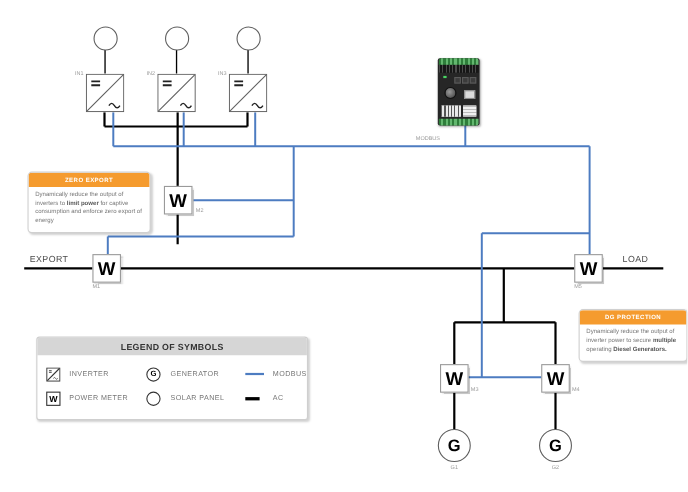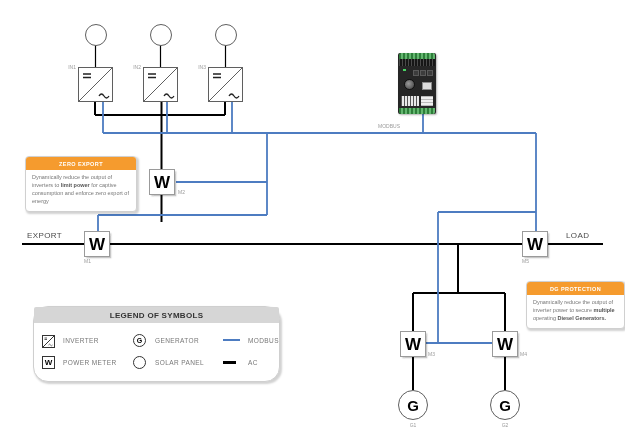--- a/index.html
+++ b/index.html
@@ -23,21 +23,21 @@
   .busl{font-size:8px;color:#4a4a4a;letter-spacing:.4px;line-height:1;}
 
   
   .callout{background:#fff;border:1px solid #d0d0d0;border-radius:4px;box-shadow:1.5px 1.5px 2px rgba(0,0,0,.18);overflow:hidden;}
   .callout .hd{background:#f59b2e;color:#fff;font-weight:bold;font-size:5.5px;letter-spacing:.4px;
                text-align:center;padding:3.5px 0;}
   .callout .bd{padding:4px 6px 5px 6px;font-size:5.5px;color:#777;line-height:1.45;}
   .callout .bd b{color:#555;}
 
   
-  .legend{background:#fff;border:1px solid #cfcfcf;border-radius:15px;box-shadow:1.5px 1.5px 2px rgba(0,0,0,.18);}
+  .legend{background:#fff;border:1px solid #cfcfcf;border-radius:3px;box-shadow:1.5px 1.5px 2px rgba(0,0,0,.18);}
   .legend .lhd{position:absolute;left:0;top:0;right:0;height:16px;background:#d6d6d6;
                border-radius:2px 2px 0 0;display:flex;align-items:center;justify-content:center;
                font-size:8px;font-weight:bold;color:#333;letter-spacing:.3px;}
   .ll{position:absolute;font-size:6.5px;color:#777;letter-spacing:.4px;line-height:1;}
   .licon{position:absolute;box-sizing:border-box;}
   .lcirc{width:13px;height:13px;border:1.2px solid #333;border-radius:50%;background:#fff;
          display:flex;align-items:center;justify-content:center;}
   .lcirc span{font-weight:bold;font-size:7px;color:#000;line-height:1;}
   .lmeter{width:13px;height:13px;border:1.2px solid #333;background:#fff;
           display:flex;align-items:center;justify-content:center;}

